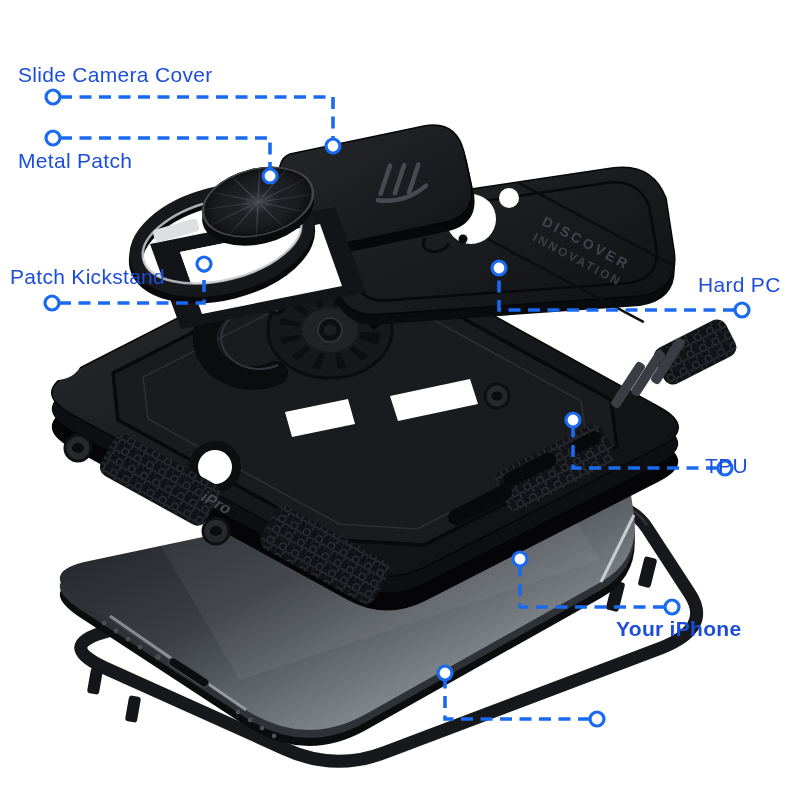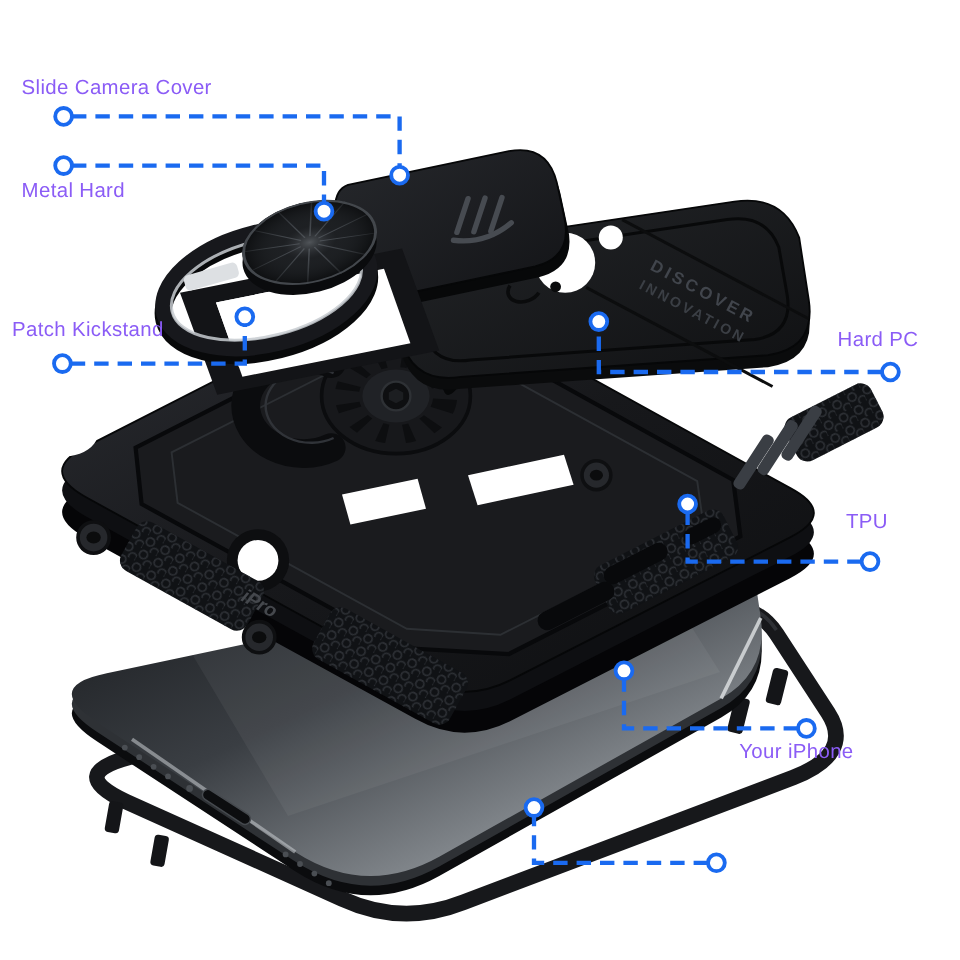--- a/index.html
+++ b/index.html
@@ -1,26 +1,26 @@
 <!DOCTYPE html>
 <html><head>
 <meta charset="utf-8">
 <style>
   html,body{margin:0;padding:0;background:#ffffff;}
   #stage{position:relative;width:800px;height:800px;background:#ffffff;overflow:hidden;
          font-family:"Liberation Sans",sans-serif;}
   #art{position:absolute;left:0;top:0;}
-  .callout-label{position:absolute;color:#8b5cf6;font-size:17px;font-weight:500;
+  .callout-label{position:absolute;color:#1d4ed8;font-size:21px;font-weight:500;
                  letter-spacing:.3px;white-space:nowrap;text-align:center;}
   .lbl-slide{left:18px;top:63px;}
   .lbl-metal{left:18px;top:149px;}
   .lbl-ring{left:10px;top:265px;}
   .lbl-hardpc{left:698px;top:273px;}
-  .lbl-tpu{left:705px;top:425px;}
-  .lbl-iphone{left:616px;top:617px;}
+  .lbl-tpu{left:705px;top:454px;}
+  .lbl-iphone{left:616px;top:617px;font-weight:bold;}
   .lbl-poly{left:513px;top:732px;}
   .dash{stroke:#1a6af0;stroke-width:3.6;fill:none;stroke-dasharray:12 7.5;}
   .dot{fill:#ffffff;stroke:#1a6af0;stroke-width:3.2;}
 </style>
 </head>
 <body>
 
 <div id="stage">
 
 <svg id="art" width="800" height="800" viewBox="0 0 800 800">
@@ -240,18 +240,18 @@
     <circle class="dot" cx="672" cy="607" r="7"></circle>
     <circle class="dot" cx="520" cy="559" r="7"></circle>
 
     <polyline class="dash" points="590,719 445,719 445,680"></polyline>
     <circle class="dot" cx="597" cy="719" r="7"></circle>
     <circle class="dot" cx="445" cy="673" r="7"></circle>
   </g>
 </svg>
 
   <div class="callout-label lbl-slide">Slide Camera Cover</div>
-  <div class="callout-label lbl-metal">Metal Hard</div>
+  <div class="callout-label lbl-metal">Metal Patch</div>
   <div class="callout-label lbl-ring">Patch Kickstand</div>
   <div class="callout-label lbl-hardpc">Hard PC</div>
   <div class="callout-label lbl-tpu">TPU</div>
   <div class="callout-label lbl-iphone">Your iPhone</div>
 </div>
 
 </body></html>

